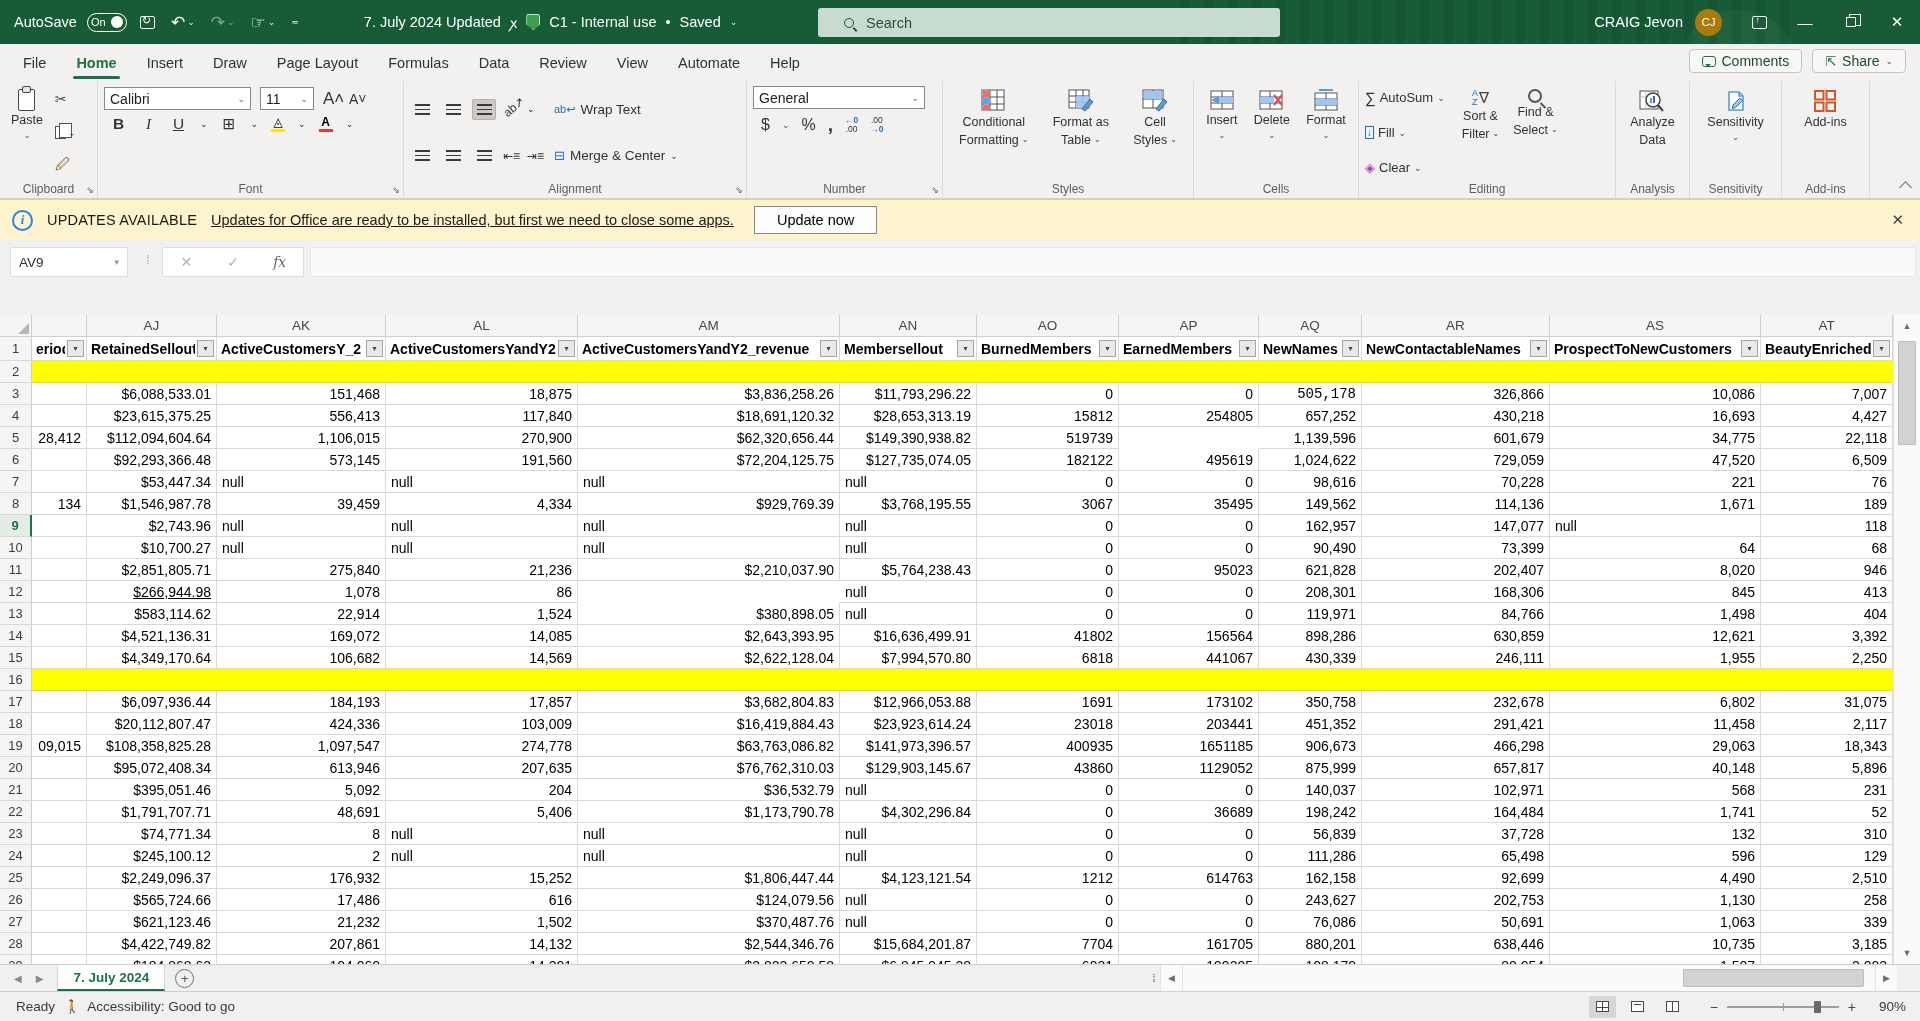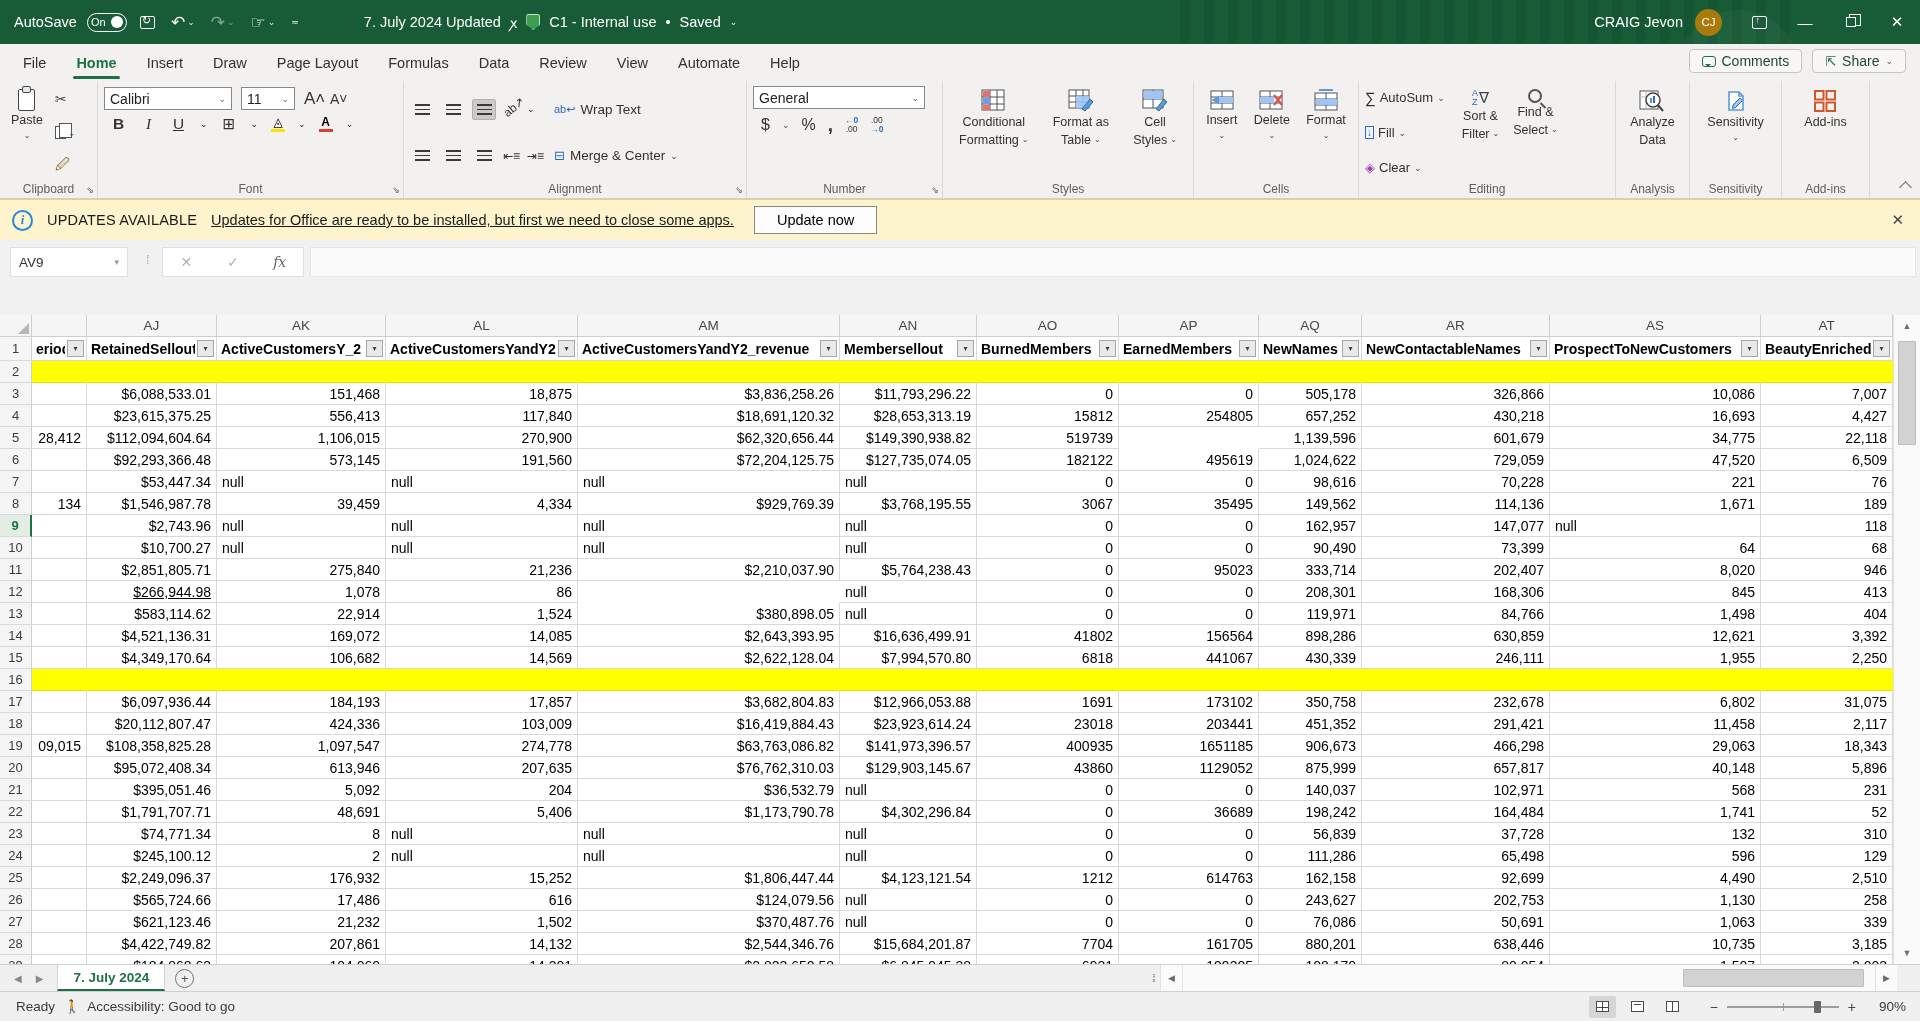--- a/index.html
+++ b/index.html
@@ -229,20 +229,24 @@
     </div>
     <div class="doc-cluster">
       <span>7. July 2024 Updated</span>
       <span class="person-ic">ꭗ</span>
       <span class="shield"></span>
       <span>C1 - Internal use</span>
       <span>•</span>
       <span>Saved</span>
       <span class="chev">⌄</span>
     </div>
+    <div class="searchbox">
+      <span class="mag"></span>
+      <span>Search</span>
+    </div>
     <div class="tb-right">
       <span>CRAIG Jevon</span>
       <span class="avatar">CJ</span>
       <span class="winbtn">
           <span class="ribdisp"></span>
         </span>
       <span class="winbtn">—</span>
       <span class="winbtn">
           <span class="restore-ic"></span>
         </span>
@@ -302,21 +306,21 @@
       <div class="rg-label">
           <span>Clipboard</span>
           <span class="launcher">⇘</span>
         </div>
     </div>
 
     <div class="rgroup" style="width:306px">
       <div class="rg-body">
         <div class="fontrow" style="flex:1">
           <div class="fline">
-            <span class="selbox" style="width:128px">
+            <span class="selbox" style="width:147px">
                 <span class="cv">Calibri</span>
                 <span class="chev">⌄</span>
               </span>
             <span class="selbox" style="width:54px">
                 <span class="cv">11</span>
                 <span class="chev">⌄</span>
               </span>
             <span class="fmt-ic" style="font-size:17px">A˄</span>
             <span class="fmt-ic" style="font-size:14px">A˅</span>
           </div>
@@ -730,21 +734,21 @@
         <div class="drow">
           <div class="rnum">3</div>
           <div class="dcell" style="width: 55px;"></div>
           <div class="dcell" style="width: 130px;">$6,088,533.01</div>
           <div class="dcell" style="width: 169px;">151,468</div>
           <div class="dcell" style="width: 192px;">18,875</div>
           <div class="dcell" style="width: 262px;">$3,836,258.26</div>
           <div class="dcell" style="width: 137px;">$11,793,296.22</div>
           <div class="dcell" style="width: 142px;">0</div>
           <div class="dcell" style="width: 140px;">0</div>
-          <div class="dcell" style="width: 103px;">505,178</div>
+          <div class="dcell" style="width: 103px; font-family: Liberation Mono, monospace;">505,178</div>
           <div class="dcell" style="width: 188px;">326,866</div>
           <div class="dcell" style="width: 211px;">10,086</div>
           <div class="dcell" style="width: 132px;">7,007</div>
         </div>
         <div class="drow">
           <div class="rnum">4</div>
           <div class="dcell" style="width: 55px;"></div>
           <div class="dcell" style="width: 130px;">$23,615,375.25</div>
           <div class="dcell" style="width: 169px;">556,413</div>
           <div class="dcell" style="width: 192px;">117,840</div>
@@ -850,21 +854,21 @@
         <div class="drow">
           <div class="rnum">11</div>
           <div class="dcell" style="width: 55px;"></div>
           <div class="dcell" style="width: 130px;">$2,851,805.71</div>
           <div class="dcell" style="width: 169px;">275,840</div>
           <div class="dcell" style="width: 192px;">21,236</div>
           <div class="dcell" style="width: 262px;">$2,210,037.90</div>
           <div class="dcell" style="width: 137px;">$5,764,238.43</div>
           <div class="dcell" style="width: 142px;">0</div>
           <div class="dcell" style="width: 140px;">95023</div>
-          <div class="dcell" style="width: 103px;">333,714</div>
+          <div class="dcell" style="width: 103px;">621,828</div>
           <div class="dcell" style="width: 188px;">202,407</div>
           <div class="dcell" style="width: 211px;">8,020</div>
           <div class="dcell" style="width: 132px;">946</div>
         </div>
         <div class="drow">
           <div class="rnum">12</div>
           <div class="dcell" style="width: 55px;"></div>
           <div class="dcell" style="width: 130px; text-decoration: underline;">$266,944.98</div>
           <div class="dcell" style="width: 169px;">1,078</div>
           <div class="dcell" style="width: 192px;">86</div>

